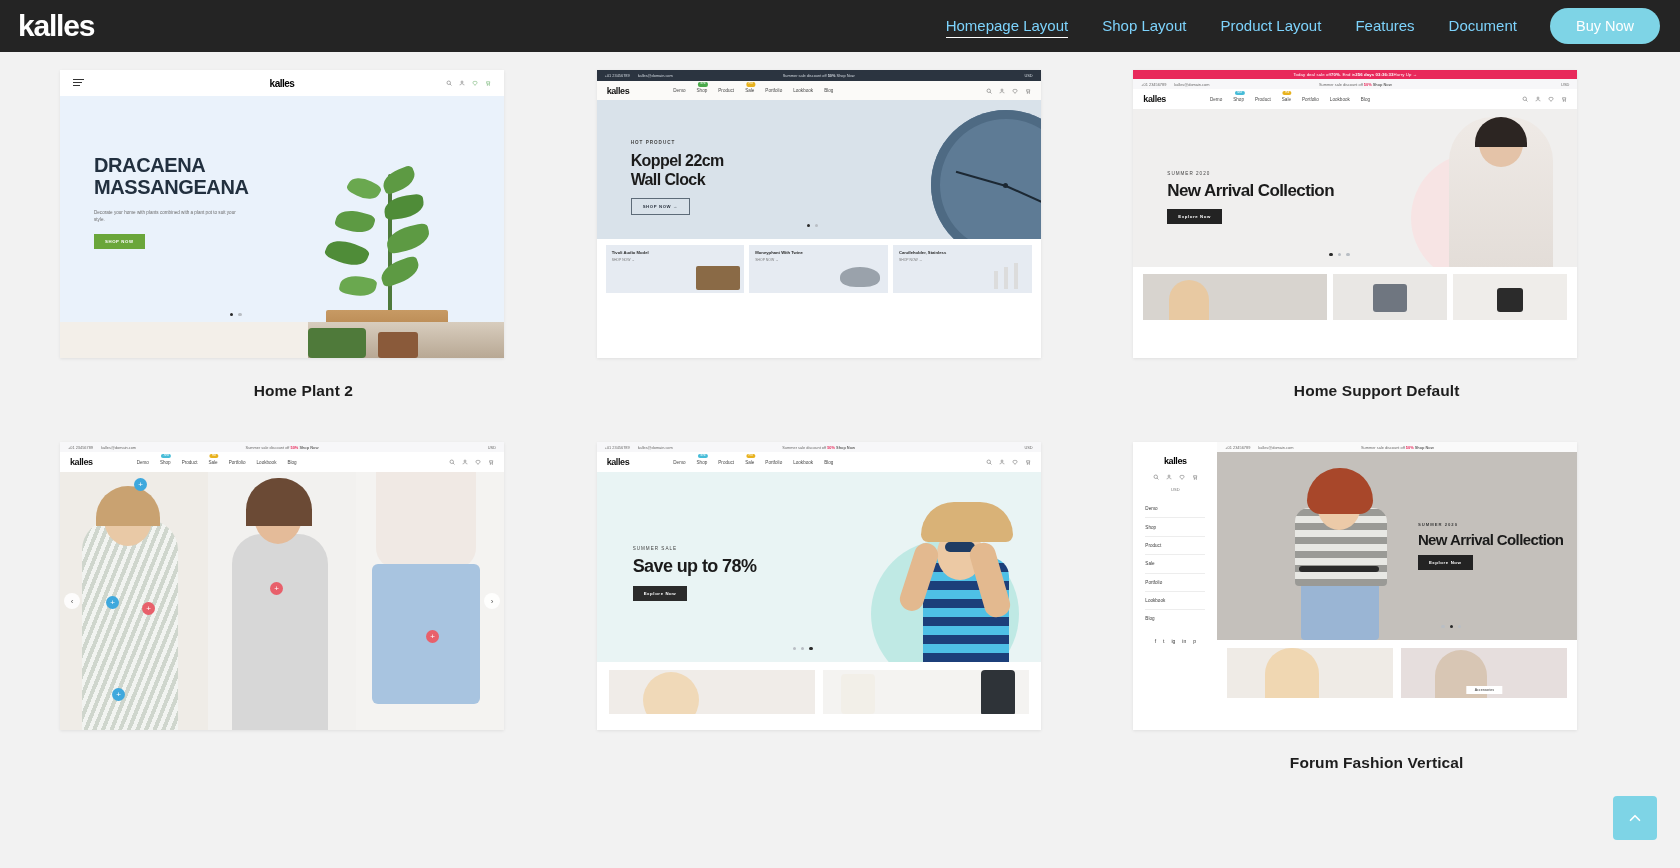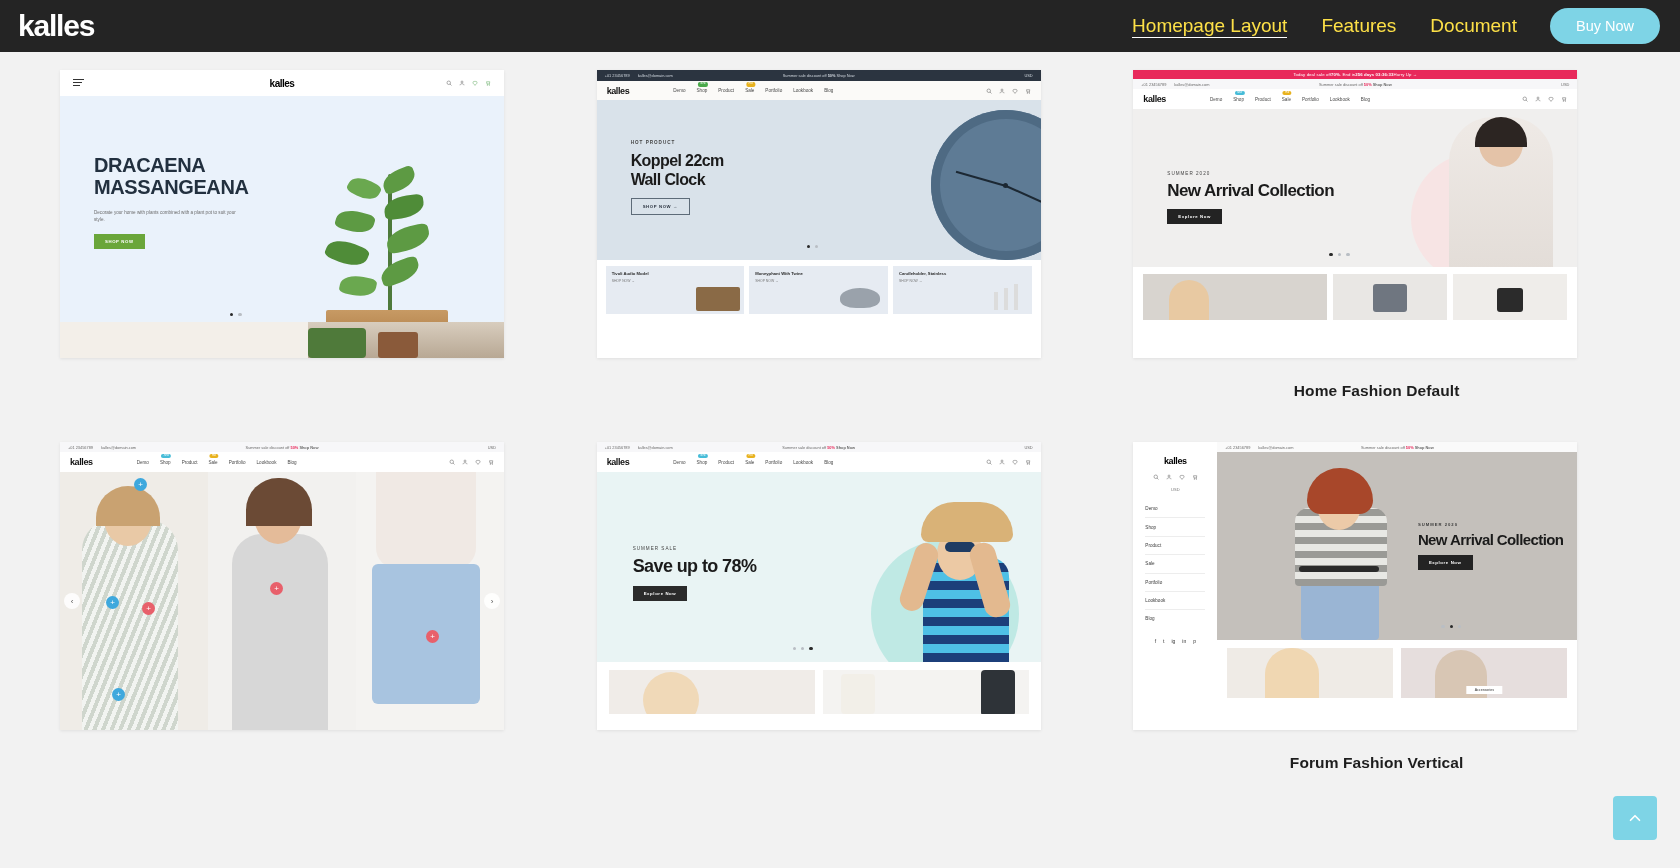--- a/index.html
+++ b/index.html
@@ -18,21 +18,21 @@
     position: relative; z-index: 50;
   }
   .brand {
     color: #fff; font-size: 30px; font-weight: 700;
     letter-spacing: -1.2px; line-height: 1;
   }
   .navmenu {
     margin-left: auto; display: flex; align-items: center; gap: 0px;
   }
   .navitem {
-    color: #fde047; font-size: 19px; padding: 0 17px;
+    color: #7dd3fc; font-size: 15px; padding: 0 17px;
     white-space: nowrap; cursor: pointer; position: relative;
     line-height: 52px;
   }
   .navitem.active::after {
     content: ""; position: absolute; left: 17px; right: 17px;
     bottom: 14px; height: 1px; background: #fff;
   }
   .buynow {
     margin-left: 16px; background: #7ed4e6; color: #fff;
     font-size: 14.5px; padding: 10px 26px; border-radius: 22px;
@@ -110,21 +110,21 @@
   .c1 h3 { font-size:20px; font-weight:700; line-height:1.12; color:#22303f; letter-spacing:-.4px; }
   .plantpot {
     position:absolute; right:56px; bottom:8px; width:122px; height:40px;
     background: linear-gradient(#c79a64,#a9763f); border-radius:2px;
   }
   .stem { position:absolute; right:112px; bottom:44px; width:4px; height:140px; background:#4e7a3b; border-radius:2px; }
   .leaf { position:absolute; background:#5d9a43; border-radius:60% 20% 60% 20%; }
   .strip1 { position:absolute; left:0; right:0; bottom:0; height:36px; background:#f3efe9; }
 
   
-  .c2 .hero { background:#d9e2ea; height:160px; position:relative; overflow:hidden; }
+  .c2 .hero { background:#d9e2ea; height:139px; position:relative; overflow:hidden; }
   .clock {
     position:absolute; right:-40px; top:10px; width:150px; height:150px;
     border-radius:50%; background:#5e7b95;
     box-shadow: inset 0 0 0 9px #4e6a83;
   }
   .hand { position:absolute; background:#1c2833; transform-origin: 0 50%; }
   .prow { display:flex; gap:5px; padding:6px 9px; background:#fff; }
   .ptile { flex:1; background:#e6ebf2; height:48px; position:relative; padding:5px 6px; }
   .ptile .pn { font-size:4.2px; color:#2a2a2a; font-weight:700; }
   .ptile .pb { font-size:3.4px; color:#777; margin-top:3px; }
@@ -166,20 +166,22 @@
     display: flex; align-items: center; justify-content: center;
   }
 </style>
 </head>
 <body>
 
 <div class="topbar">
   <div class="brand">kalles</div>
   <nav class="navmenu">
     <a class="navitem active">Homepage Layout</a>
+    <a class="navitem">Shop Layout</a>
+    <a class="navitem">Product Layout</a>
     <a class="navitem">Features</a>
     <a class="navitem">Document</a>
     <button class="buynow">Buy Now</button>
   </nav>
 </div>
 
 <div class="grid">
 
   <div class="cell">
     <div class="card-shot">
@@ -234,20 +236,21 @@
               <i></i>
           </div>
           <div class="strip1">
             <div style="position:absolute;left:248px;top:0;bottom:0;width:196px;background:linear-gradient(#d8cdbe,#b8a894);"></div>
             <div style="position:absolute;left:248px;top:6px;width:58px;height:30px;background:#4f7a3a;border-radius:4px;"></div>
             <div style="position:absolute;left:318px;top:10px;width:40px;height:26px;background:#8a5a3a;border-radius:3px;"></div>
           </div>
         </div>
       </div>
     </div>
+    <div class="card-label">Home Plant 2</div>
   </div>
 
   <div class="cell">
     <div class="card-shot">
       <div class="mini c2">
         <div class="m-top" style="background:#2b3440;color:#cfd6dd;position:relative;height:11px;">
           <span>+01 23456789</span>
           <span style="margin-left:8px;">kalles@domain.com</span>
           <span class="mid"><span>Summer sale discount off </span><b>50%</b><span> Shop Now</span></span>
           <span class="right">USD</span>
@@ -391,21 +394,21 @@
           </div>
           <div style="flex:.62;height:46px;background:#e9e7e4;position:relative;">
             <div style="position:absolute;left:50%;top:10px;transform:translateX(-50%);width:34px;height:28px;background:#6f7680;border-radius:3px;"></div>
           </div>
           <div style="flex:.62;height:46px;background:#efedea;position:relative;">
             <div style="position:absolute;left:50%;top:14px;transform:translateX(-50%);width:26px;height:24px;background:#2b2b2b;border-radius:3px;"></div>
           </div>
         </div>
       </div>
     </div>
-    <div class="card-label">Home Fashion Default</div>
+    <div class="card-label">Home Support Default</div>
   </div>
 
   <div class="cell">
     <div class="card-shot">
       <div class="mini">
         <div class="m-top" style="position:relative;">
           <span>+01 23456789</span>
           <span style="margin-left:8px;">kalles@domain.com</span>
           <span class="mid"><span>Summer sale discount off </span><b style="color:#e8295b;">50%</b><b> Shop Now</b></span>
           <span class="right">USD</span>

